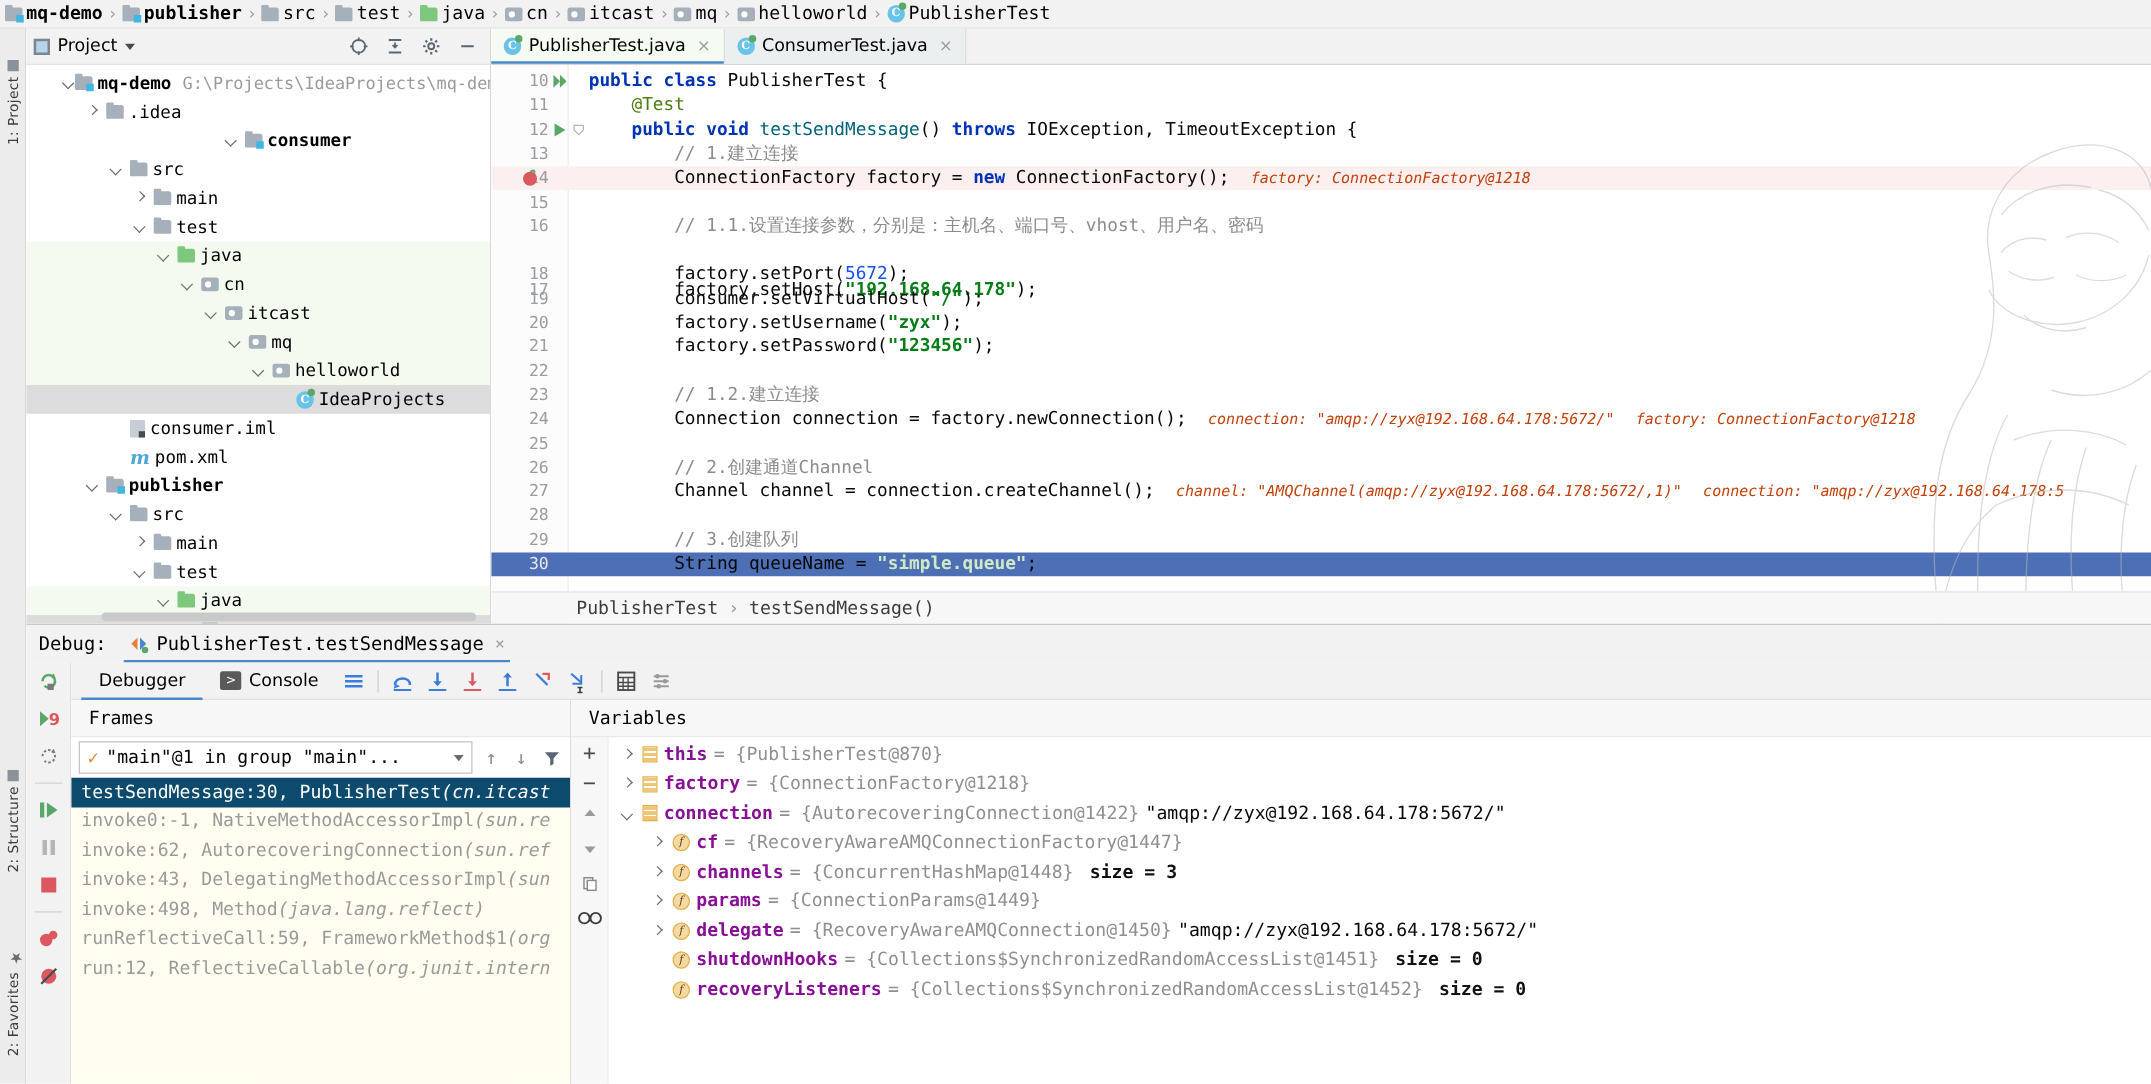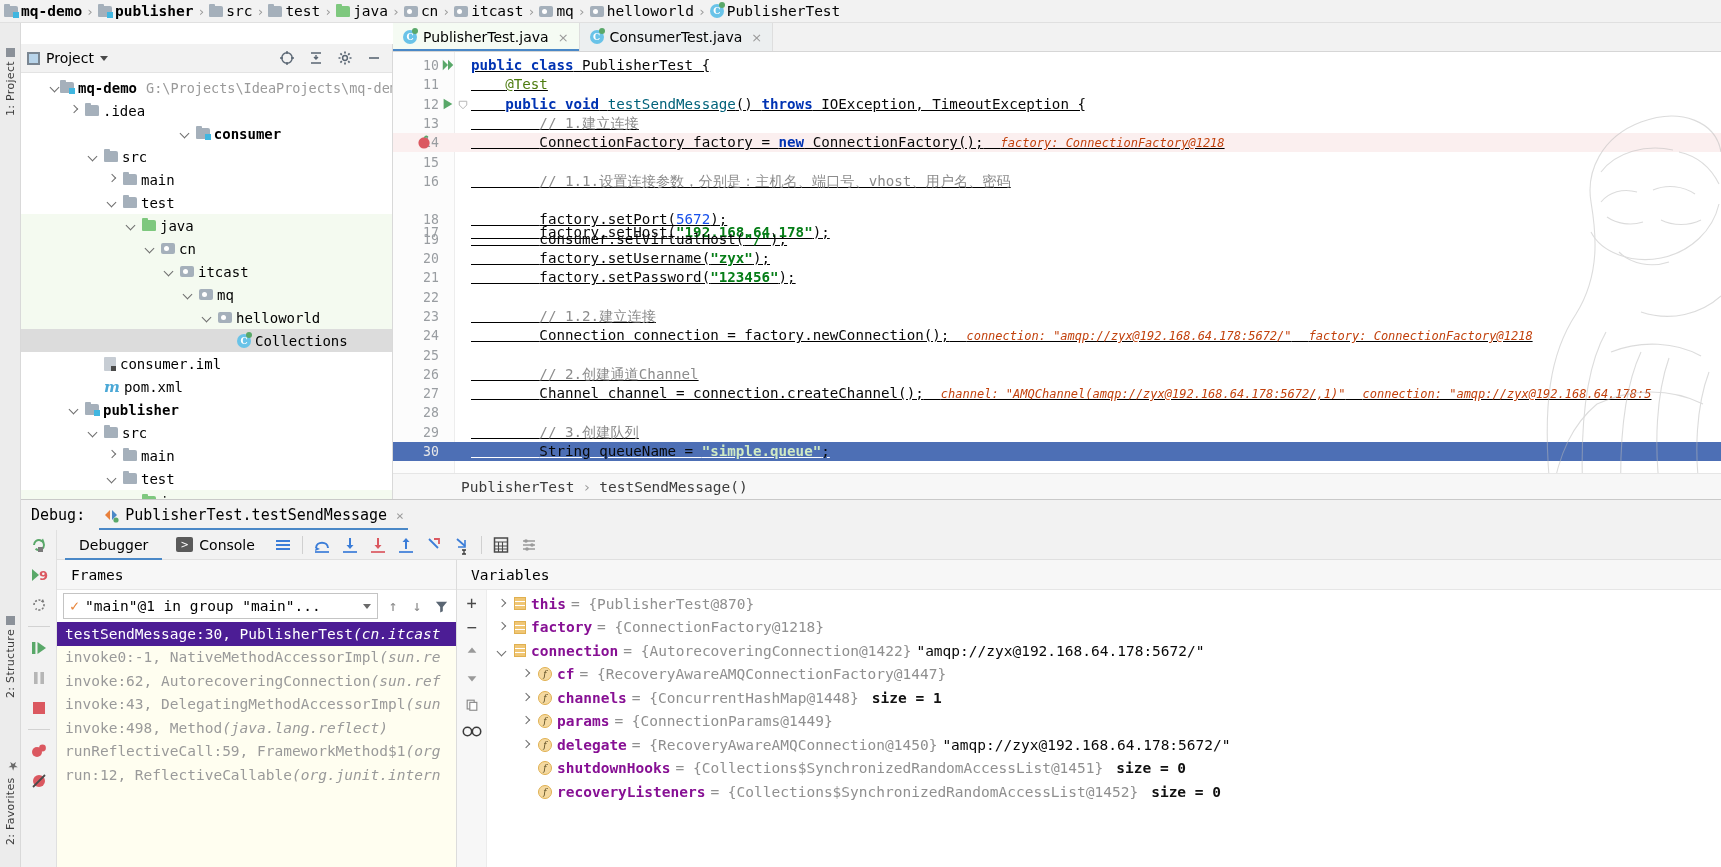--- a/index.html
+++ b/index.html
@@ -77,21 +77,21 @@
     font-size: 11px; color: #3c3c3c;
     white-space: nowrap; letter-spacing: 0.3px;
     display: flex; align-items: center; gap: 4px;
     padding: 3px 0;
   }
   .vtab .sq { width: 9px; height: 9px; background: #8b9199; flex: none; }
 
   
   .project-panel {
     position: absolute; left: 21px; top: 23px; width: 372px; height: 476px;
-    background: #ffffff; border-right: 1px solid #d9d9d9; margin-top: 21px;
+    background: #ffffff; border-right: 1px solid #d9d9d9;
   }
   .project-header {
     height: 29px; background: #f2f2f2; border-bottom: 1px solid #e3e3e3;
     display: flex; align-items: center; padding: 0 6px;
   }
   .proj-title { display: flex; align-items: center; gap: 6px; font-family: "DejaVu Sans", sans-serif; font-size: 14px; }
   .proj-sq { width: 13px; height: 13px; border: 2px solid #7a8692; background: #b8d4ea; }
   .caret-dn { width:0;height:0;border-left:4px solid transparent;border-right:4px solid transparent;border-top:5px solid #4a4a4a; }
   .proj-tools { margin-left: auto; display: flex; align-items: center; gap: 13px; padding-right: 4px; }
   .tool-ic { width: 16px; height: 16px; position: relative; color: #5a6673; }
@@ -134,21 +134,21 @@
   .gutter {
     position:absolute; left:0; top:0; width:62px; height:100%;
     background:#fcfcfc; border-right:1px solid #ededed;
   }
   .code-lines { position:absolute; left:0; top:0; width:100%; }
   .cline { height: 19.3px; position: relative; white-space: pre; font-family:"DejaVu Sans Mono",monospace; font-size:14.2px; line-height:19.3px; }
   .cline .lnum {
     position:absolute; left:0; width:46px; text-align:right; color:#999da1; font-size:13.2px;
   }
   .cline .gic { position:absolute; width:16px; height:16px; top:2px; }
-  .ctext { position:absolute; left:78px;text-decoration:underline; }
+  .ctext { position:absolute; left:78px; }
   .cline.highlight-pink { background:#fbefef; }
   .cline.highlight-pink .lnum { color:#999da1; }
   .cline.exec { background:#4d6fb5; }
   .cline.exec .ctext { color:#fff; }
   .cline.exec .lnum { color:#e8e8e8;text-align:right; }
   .cline.exec .ctext .s-str { color:#cfe9c4; }
 
   
   .s-kw { color:#0033b3; font-weight:bold; }
   .s-str { color:#067d17; font-weight:bold; }
@@ -203,21 +203,21 @@
   .thread-row { height:32px; display:flex; align-items:center; gap:6px; padding:4px 6px; background:#fff;}
   .thread-sel {
     flex:1; height:26px; border:1px solid #c4c4c4; background:#fff; display:flex; align-items:center; gap:6px; padding:0 6px;
     font-family:"DejaVu Sans Mono",monospace; font-size:14.5px;
   }
   .chk { color:#e8863c; font-weight:bold; font-size:15px; }
   .arr-btn { width:18px;height:18px; color:#8b8b8b; display:flex;align-items:center;justify-content:center;font-size:15px;}
   .frames-list { flex:1; background:#fffef0; overflow:hidden; }
   .frame-row { height:23.5px; display:flex; align-items:center; padding-left:8px; white-space:nowrap;
       font-family:"DejaVu Sans Mono",monospace; font-size:14.5px; color:#9a9a9a; }
-  .frame-row.sel { background:#4c1d95; color:#fff; }
+  .frame-row.sel { background:#0c4a6e; color:#fff; }
   .frame-row .pkg { font-style:italic; }
 
   .pane-vars { flex:1; display:flex; flex-direction:column; }
   .vars-toolcol { width:30px; background:#f7f7f7; border-right:1px solid #ececec; display:flex; flex-direction:column; align-items:center; gap:10px; padding-top:6px;}
   .vars-body { flex:1; display:flex; min-height:0; }
   .vars-list { flex:1; background:#fff; overflow:hidden; padding-top:2px; }
   .var-row { height:23.5px; display:flex; align-items:center; gap:5px; white-space:nowrap;
      font-family:"DejaVu Sans Mono",monospace; font-size:14.5px; }
   .v-exp { width:14px; height:14px; position:relative; flex:none; }
   .v-exp.r::before { content:""; position:absolute; left:4px; top:3px; width:5px;height:5px;
@@ -406,21 +406,21 @@
         <div class="trow greenbg" style="padding-left: 180px;">
           <span class="arrow d"></span>
           <span style="width: 6px; display: inline-block;"></span>
           <span class="ico ico-pkg"></span>
           <span class="tlabel">helloworld</span>
         </div>
         <div class="trow selected" style="padding-left: 199px;">
           <span class="arrow"></span>
           <span style="width: 6px; display: inline-block;"></span>
           <span class="ico ico-class">C</span>
-          <span class="tlabel">Collections</span>
+          <span class="tlabel">IdeaProjects</span>
         </div>
         <div class="trow" style="padding-left: 66px;">
           <span class="arrow"></span>
           <span style="width: 6px; display: inline-block;"></span>
           <span class="ico ico-iml"></span>
           <span class="tlabel">consumer.iml</span>
         </div>
         <div class="trow" style="padding-left: 66px;">
           <span class="arrow"></span>
           <span style="width: 6px; display: inline-block;"></span>
@@ -794,21 +794,21 @@
                     <span class="v-exp r"></span>
                     <span class="v-ico-field">f</span>
                     <span class="v-name">cf</span>
                     <span class="v-val">= {RecoveryAwareAMQConnectionFactory@1447}</span>
                   </div>
                   <div class="var-row" style="padding-left: 32px;">
                     <span class="v-exp r"></span>
                     <span class="v-ico-field">f</span>
                     <span class="v-name">channels</span>
                     <span class="v-val">= {ConcurrentHashMap@1448}</span>
-                    <span class="v-size" style="margin-left: 8px;">size = 1</span>
+                    <span class="v-size" style="margin-left: 8px;">size = 3</span>
                   </div>
                   <div class="var-row" style="padding-left: 32px;">
                     <span class="v-exp r"></span>
                     <span class="v-ico-field">f</span>
                     <span class="v-name">params</span>
                     <span class="v-val">= {ConnectionParams@1449}</span>
                   </div>
                   <div class="var-row" style="padding-left: 32px;">
                     <span class="v-exp r"></span>
                     <span class="v-ico-field">f</span>

